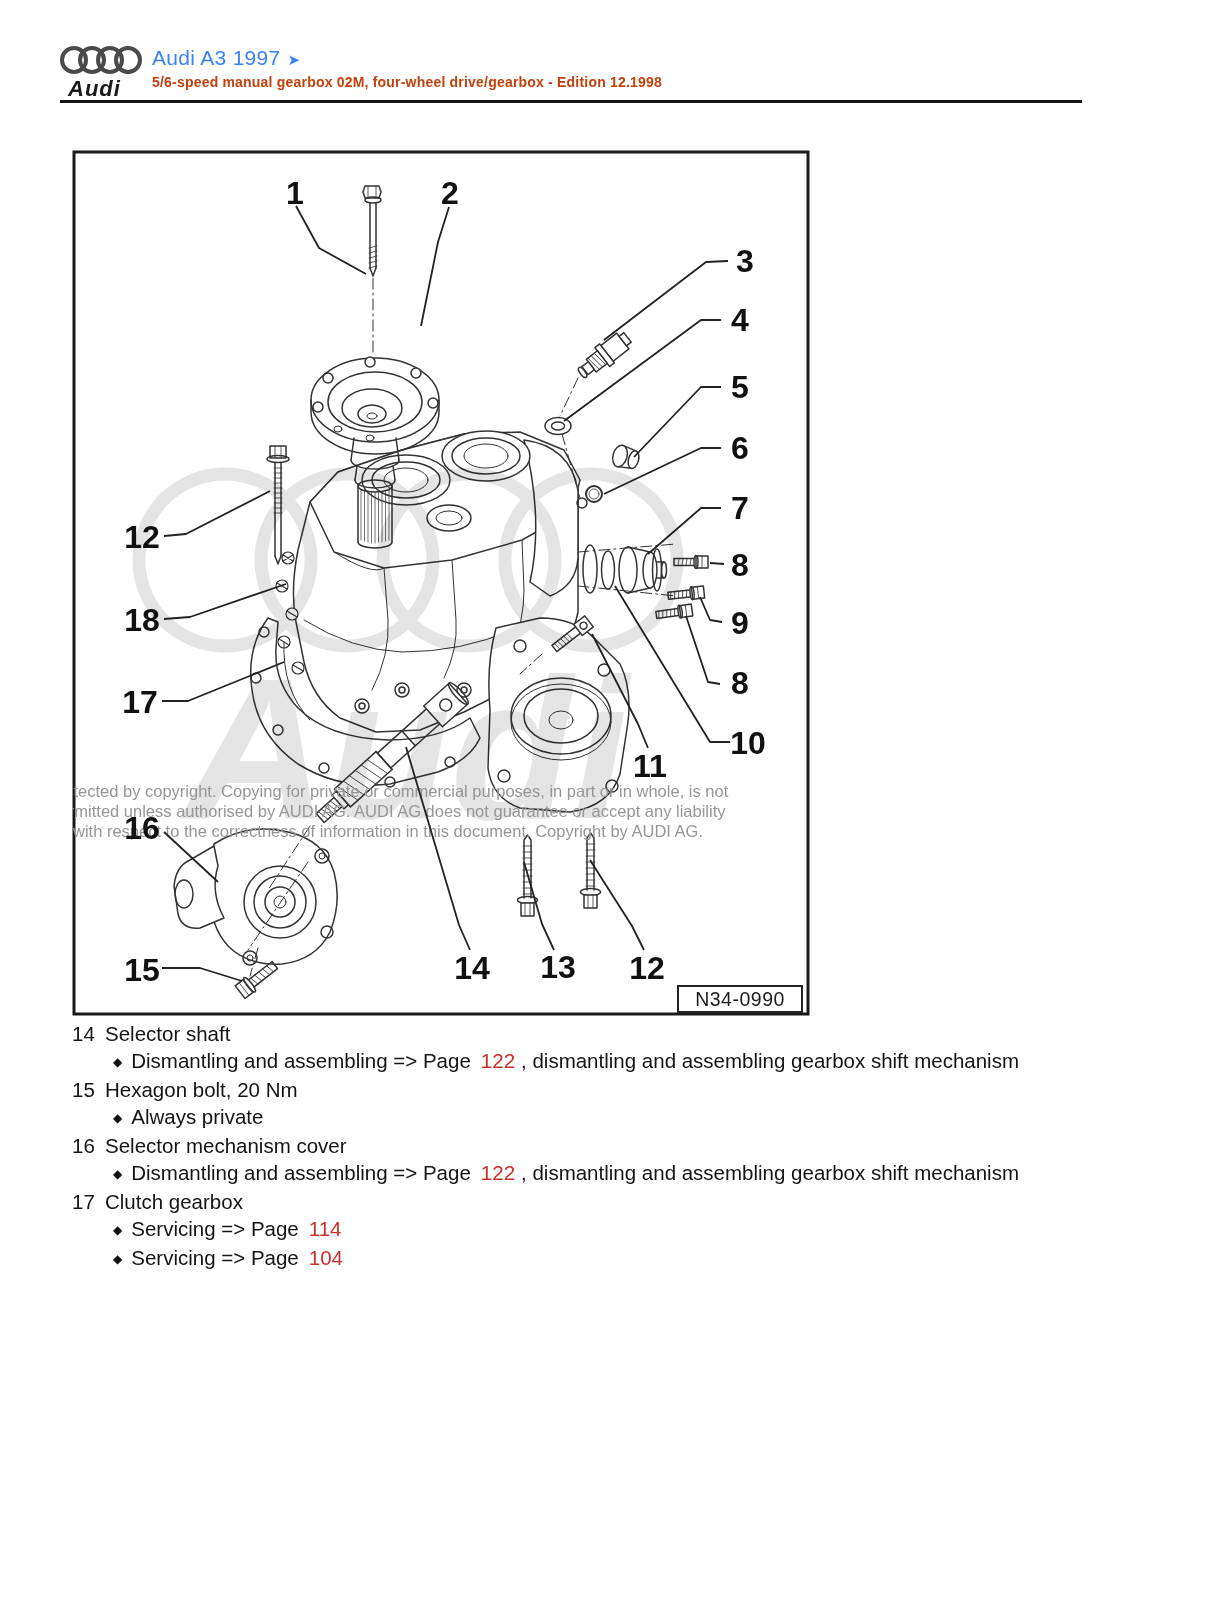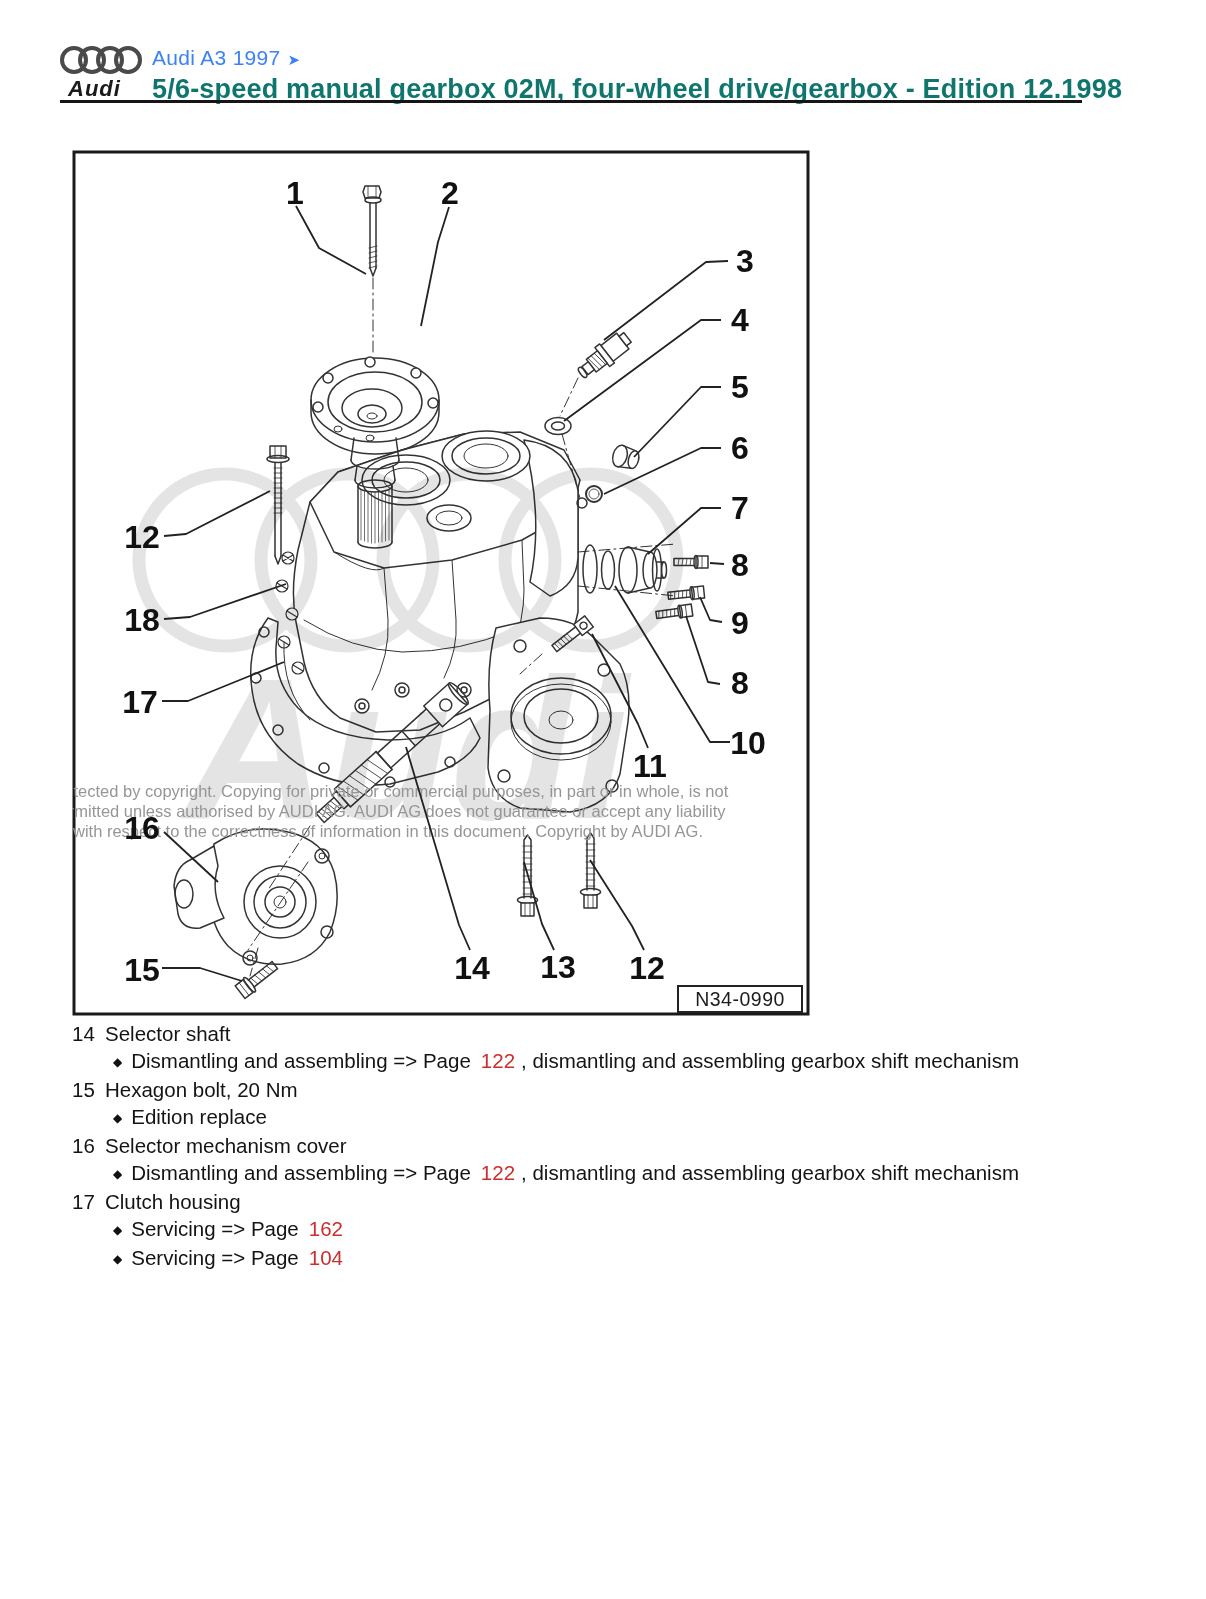--- a/index.html
+++ b/index.html
@@ -13,21 +13,21 @@
   .hdr-wordmark{
     position:absolute; left:68px; top:76px; width:80px;
     font-size:22px; font-weight:bold; font-style:italic; letter-spacing:1px; color:#1b1b1b;
   }
   .hdr-model{
     position:absolute; left:152px; top:46px; font-size:21px; font-weight:400; color:#3b82f6;
     letter-spacing:0.3px;
   }
   .hdr-arrow{font-size:15px; margin-left:7px;}
   .hdr-title{
-    position:absolute; left:152px; top:74px; font-size:27px; font-weight:700; color:#0f766e;
+    position:absolute; left:152px; top:74px; font-size:14px; font-weight:700; color:#c2410c;
     letter-spacing:0.2px;
   }
   .hdr-rule{position:absolute; left:60px; top:100px; width:1022px; height:3px; background:#151515;}
   
   .figure{position:absolute; left:72px; top:150px; width:738px; height:866px;}
   
   .parts{position:absolute; left:72px; top:1020px; width:1080px;}
   .pl-line{font-size:20.5px; line-height:27px; white-space:nowrap; color:#141414;}
   .pl-num{display:inline-block; width:33px;}
   .pl-bullet{padding-left:41px;}
@@ -381,24 +381,24 @@
     </g>
   </svg>
   </div>
 
   <div class="parts">
 
     <div class="pl-line"><span class="pl-num">14</span><span>Selector shaft</span></div>
     <div class="pl-line pl-bullet"><span class="diamond">◆</span><span>Dismantling and assembling =&gt; Page</span><span class="page-ref">122</span><span>, dismantling and assembling gearbox shift mechanism</span></div>
 
     <div class="pl-line"><span class="pl-num">15</span><span>Hexagon bolt, 20 Nm</span></div>
-    <div class="pl-line pl-bullet"><span class="diamond">◆</span><span>Edition replace</span></div>
+    <div class="pl-line pl-bullet"><span class="diamond">◆</span><span>Always private</span></div>
 
     <div class="pl-line"><span class="pl-num">16</span><span>Selector mechanism cover</span></div>
     <div class="pl-line pl-bullet"><span class="diamond">◆</span><span>Dismantling and assembling =&gt; Page</span><span class="page-ref">122</span><span>, dismantling and assembling gearbox shift mechanism</span></div>
 
-    <div class="pl-line"><span class="pl-num">17</span><span>Clutch housing</span></div>
-    <div class="pl-line pl-bullet"><span class="diamond">◆</span><span>Servicing =&gt; Page</span><span class="page-ref">162</span></div>
+    <div class="pl-line"><span class="pl-num">17</span><span>Clutch gearbox</span></div>
+    <div class="pl-line pl-bullet"><span class="diamond">◆</span><span>Servicing =&gt; Page</span><span class="page-ref">114</span></div>
 
     <div class="pl-line pl-bullet"><span class="diamond">◆</span><span>Servicing =&gt; Page</span><span class="page-ref">104</span></div>
 
   </div>
 </div>
 
 </body></html>

